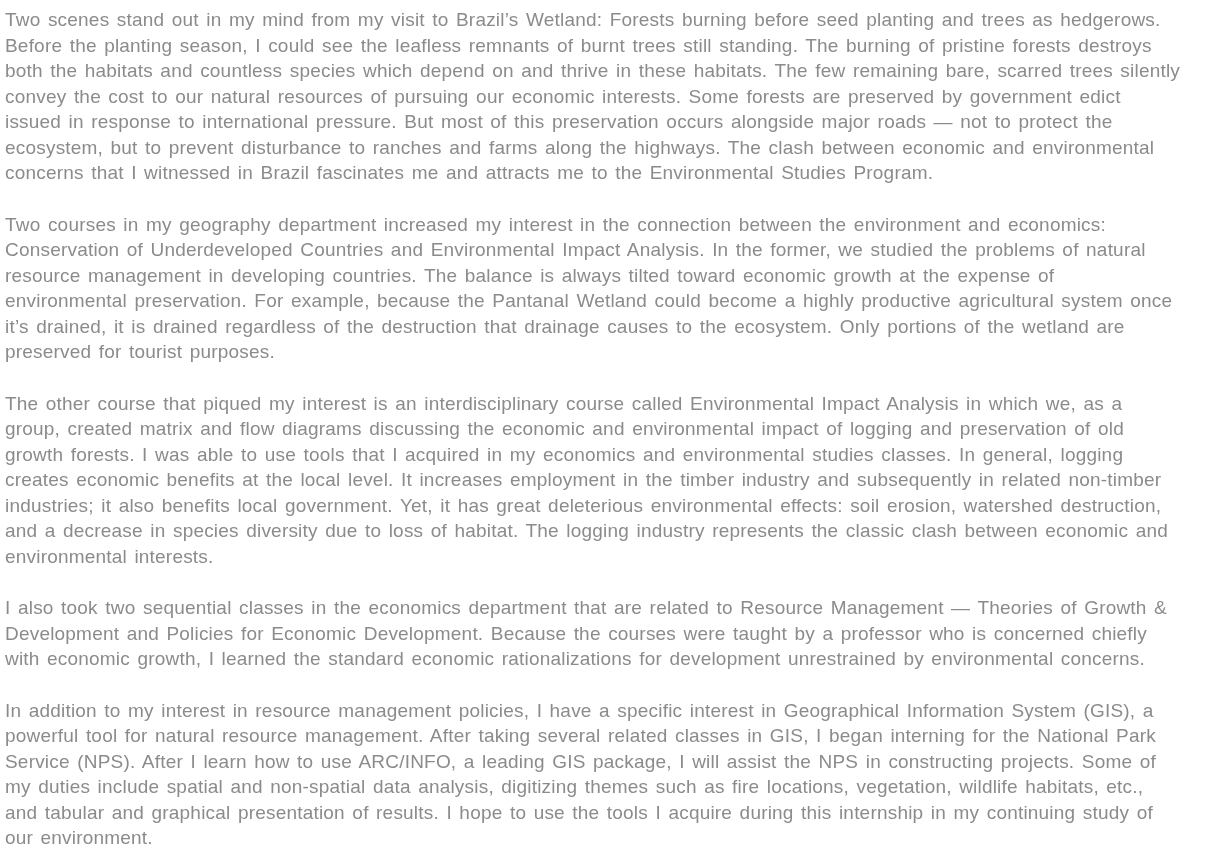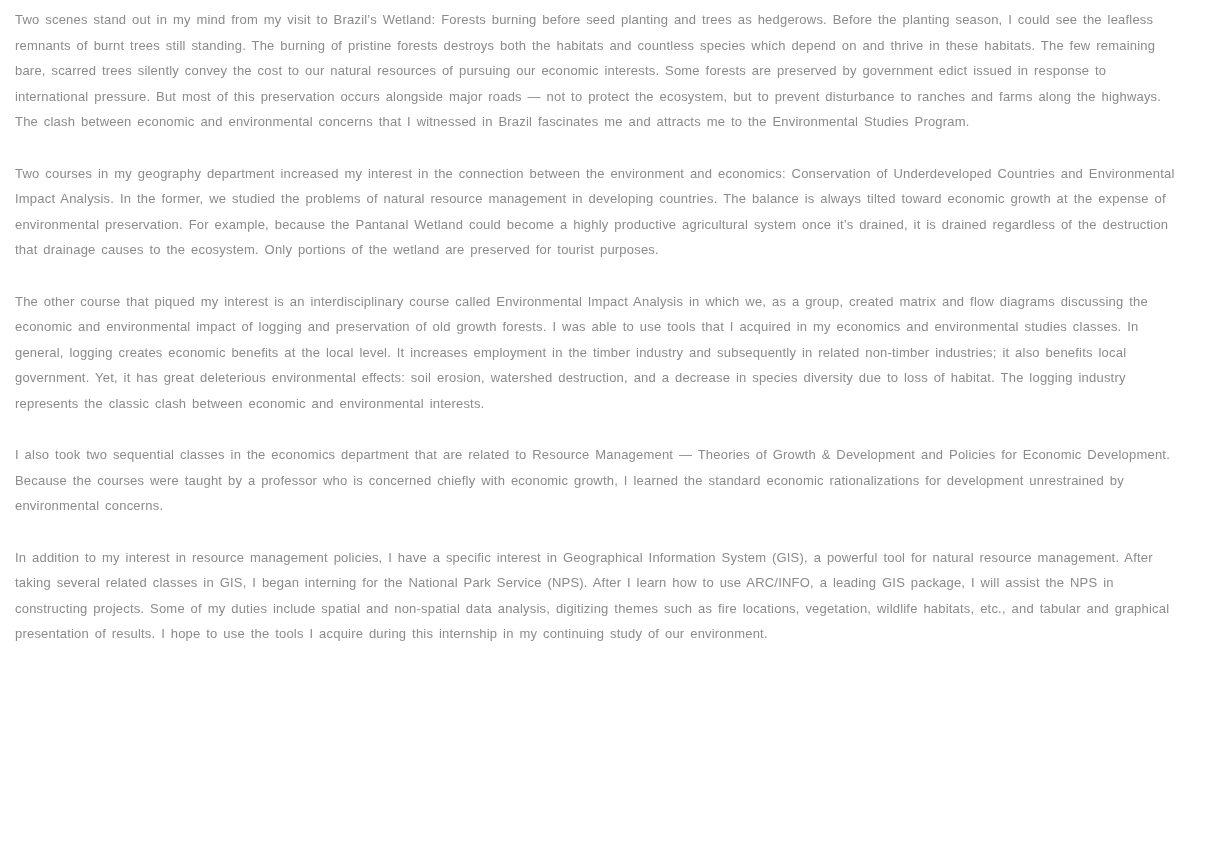--- a/index.html
+++ b/index.html
@@ -5,24 +5,24 @@
   * { margin: 0; padding: 0; box-sizing: border-box; }
   html, body {
     width: 1229px;
     height: 852px;
     background: #ffffff;
     overflow: hidden;
   }
   .page {
     width: 1229px;
     height: 852px;
-    padding: 7px 48px 0 15px;
+    padding: 7px 48px 0 5px;
     background: #ffffff;
     font-family: "Liberation Sans", "DejaVu Sans", sans-serif;
-    font-size: 13px;
+    font-size: 19px;
     line-height: 25.5px;
     letter-spacing: 0.2px;
     word-spacing: 2px;
     color: #8b8b8b;
     text-align: left;
   }
   .para {
     margin-bottom: 26px;
   }
 </style>

